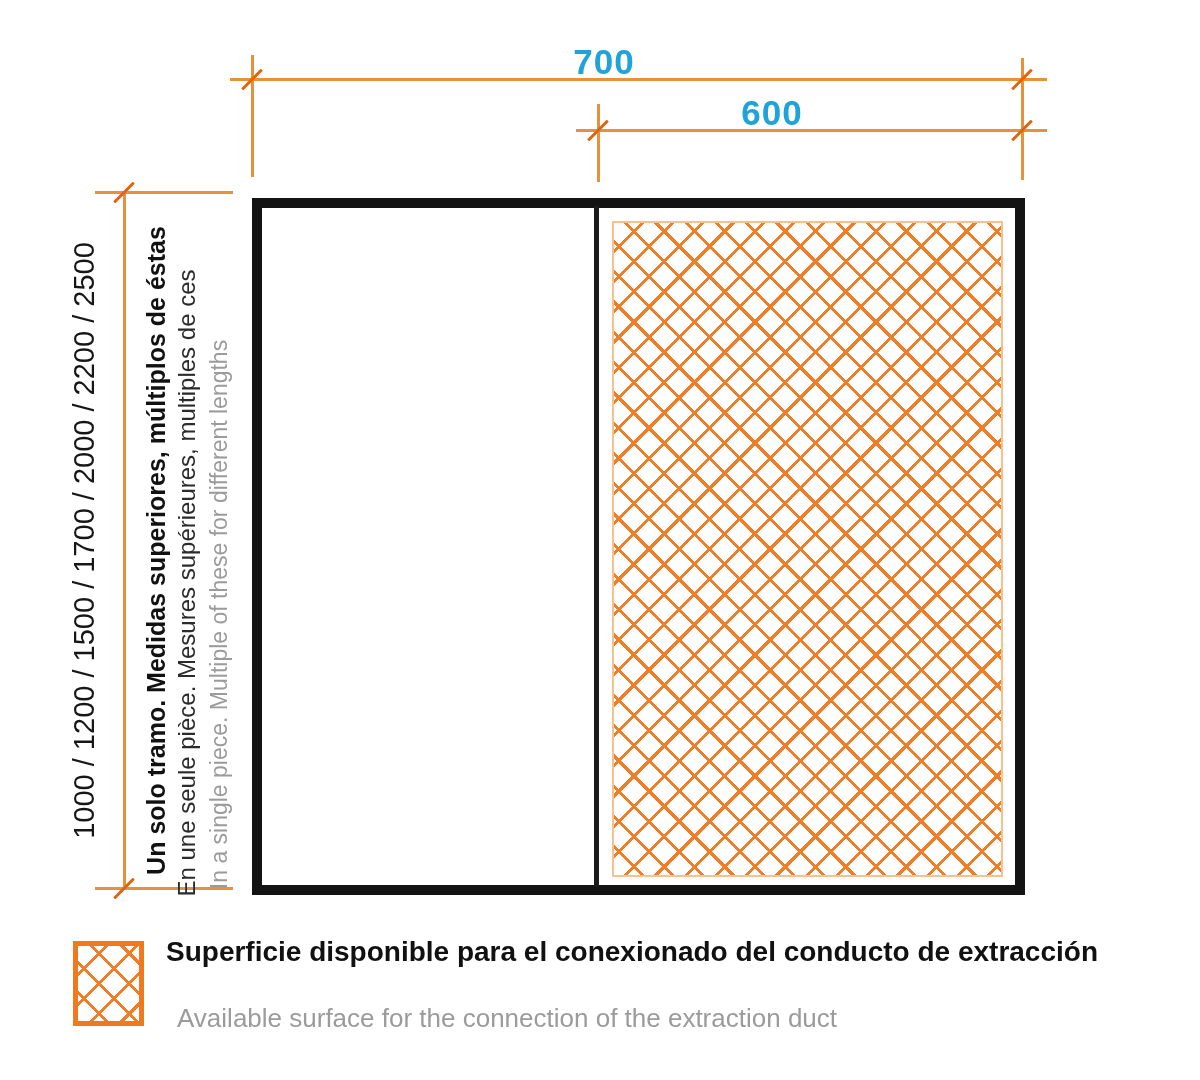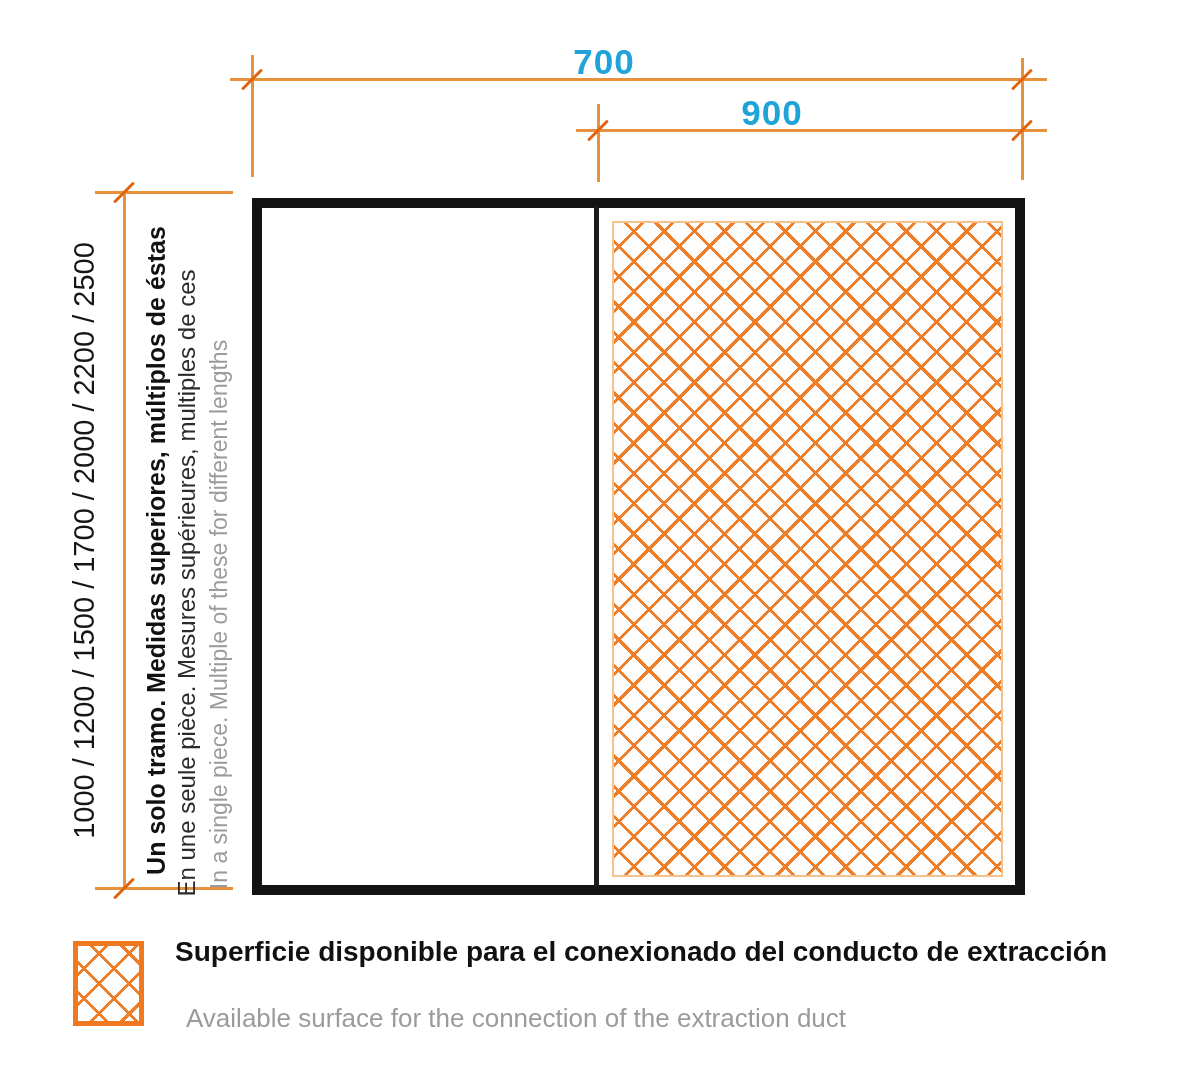--- a/index.html
+++ b/index.html
@@ -31,42 +31,42 @@
   
   .vtext { position:absolute; width:700px; text-align:center; white-space:nowrap;
            transform:rotate(-90deg); line-height:1; }
   .vt-numbers { left:-266px; top:526px; font-size:29px; color:#161616; }
   .vt-es { left:-194px; top:538px; font-size:25px; font-weight:bold; color:#111111; }
   .vt-fr { left:-163px; top:571px; font-size:24px; color:#2b2b2b; }
   .vt-en { left:-131px; top:603px; font-size:23px; color:#9B9B9B; }
   
   .legend-swatch { position:absolute; left:73px; top:941px; width:71px; height:85px;
            border:5px solid #F0781E; }
-  .legend-line { position:absolute; left:175px; white-space:nowrap;text-align:right; }
+  .legend-line { position:absolute; left:166px; white-space:nowrap;text-align:right; }
   .lg1 { top:936px; font-size:28px; font-weight:bold; color:#111111; }
   .lg2 { top:971px; font-size:27px; color:#1e1e1e; }
   .lg3 { top:1003px; font-size:26px; color:#9B9B9B;margin-left:11px; }
 </style>
 </head>
 <body>
 
 <div class="canvas">
 
   <div class="vline" style="left:251px; top:55px; height:122px;"></div>
   <div class="vline" style="left:1021px; top:58px; height:122px;"></div>
   <div class="hline" style="left:230px; top:78px; width:817px;"></div>
   <div class="tick" style="left:238px; top:78px;"></div>
   <div class="tick" style="left:1008px; top:78px;"></div>
   <div class="dim-label" style="left:534px; top:42px;">700</div>
 
   <div class="vline" style="left:597px; top:104px; height:78px;"></div>
   <div class="hline" style="left:576px; top:129px; width:471px;"></div>
   <div class="tick" style="left:584px; top:129px;"></div>
   <div class="tick" style="left:1008px; top:129px;"></div>
-  <div class="dim-label" style="left:702px; top:93px;">900</div>
+  <div class="dim-label" style="left:702px; top:93px;">600</div>
 
   <div class="hline" style="left:95px; top:191px; width:138px;"></div>
   <div class="hline" style="left:95px; top:887px; width:138px;"></div>
   <div class="vline" style="left:123px; top:192px; height:698px;"></div>
   <div class="tick" style="left:110px; top:191px;"></div>
   <div class="tick" style="left:110px; top:887px;"></div>
 
   <div class="vtext vt-numbers">1000 / 1200 / 1500 / 1700 / 2000 / 2200 / 2500</div>
   <div class="vtext vt-es">Un solo tramo. Medidas superiores, múltiplos de éstas</div>
   <div class="vtext vt-fr">En une seule pièce. Mesures supérieures, multiples de ces</div>

